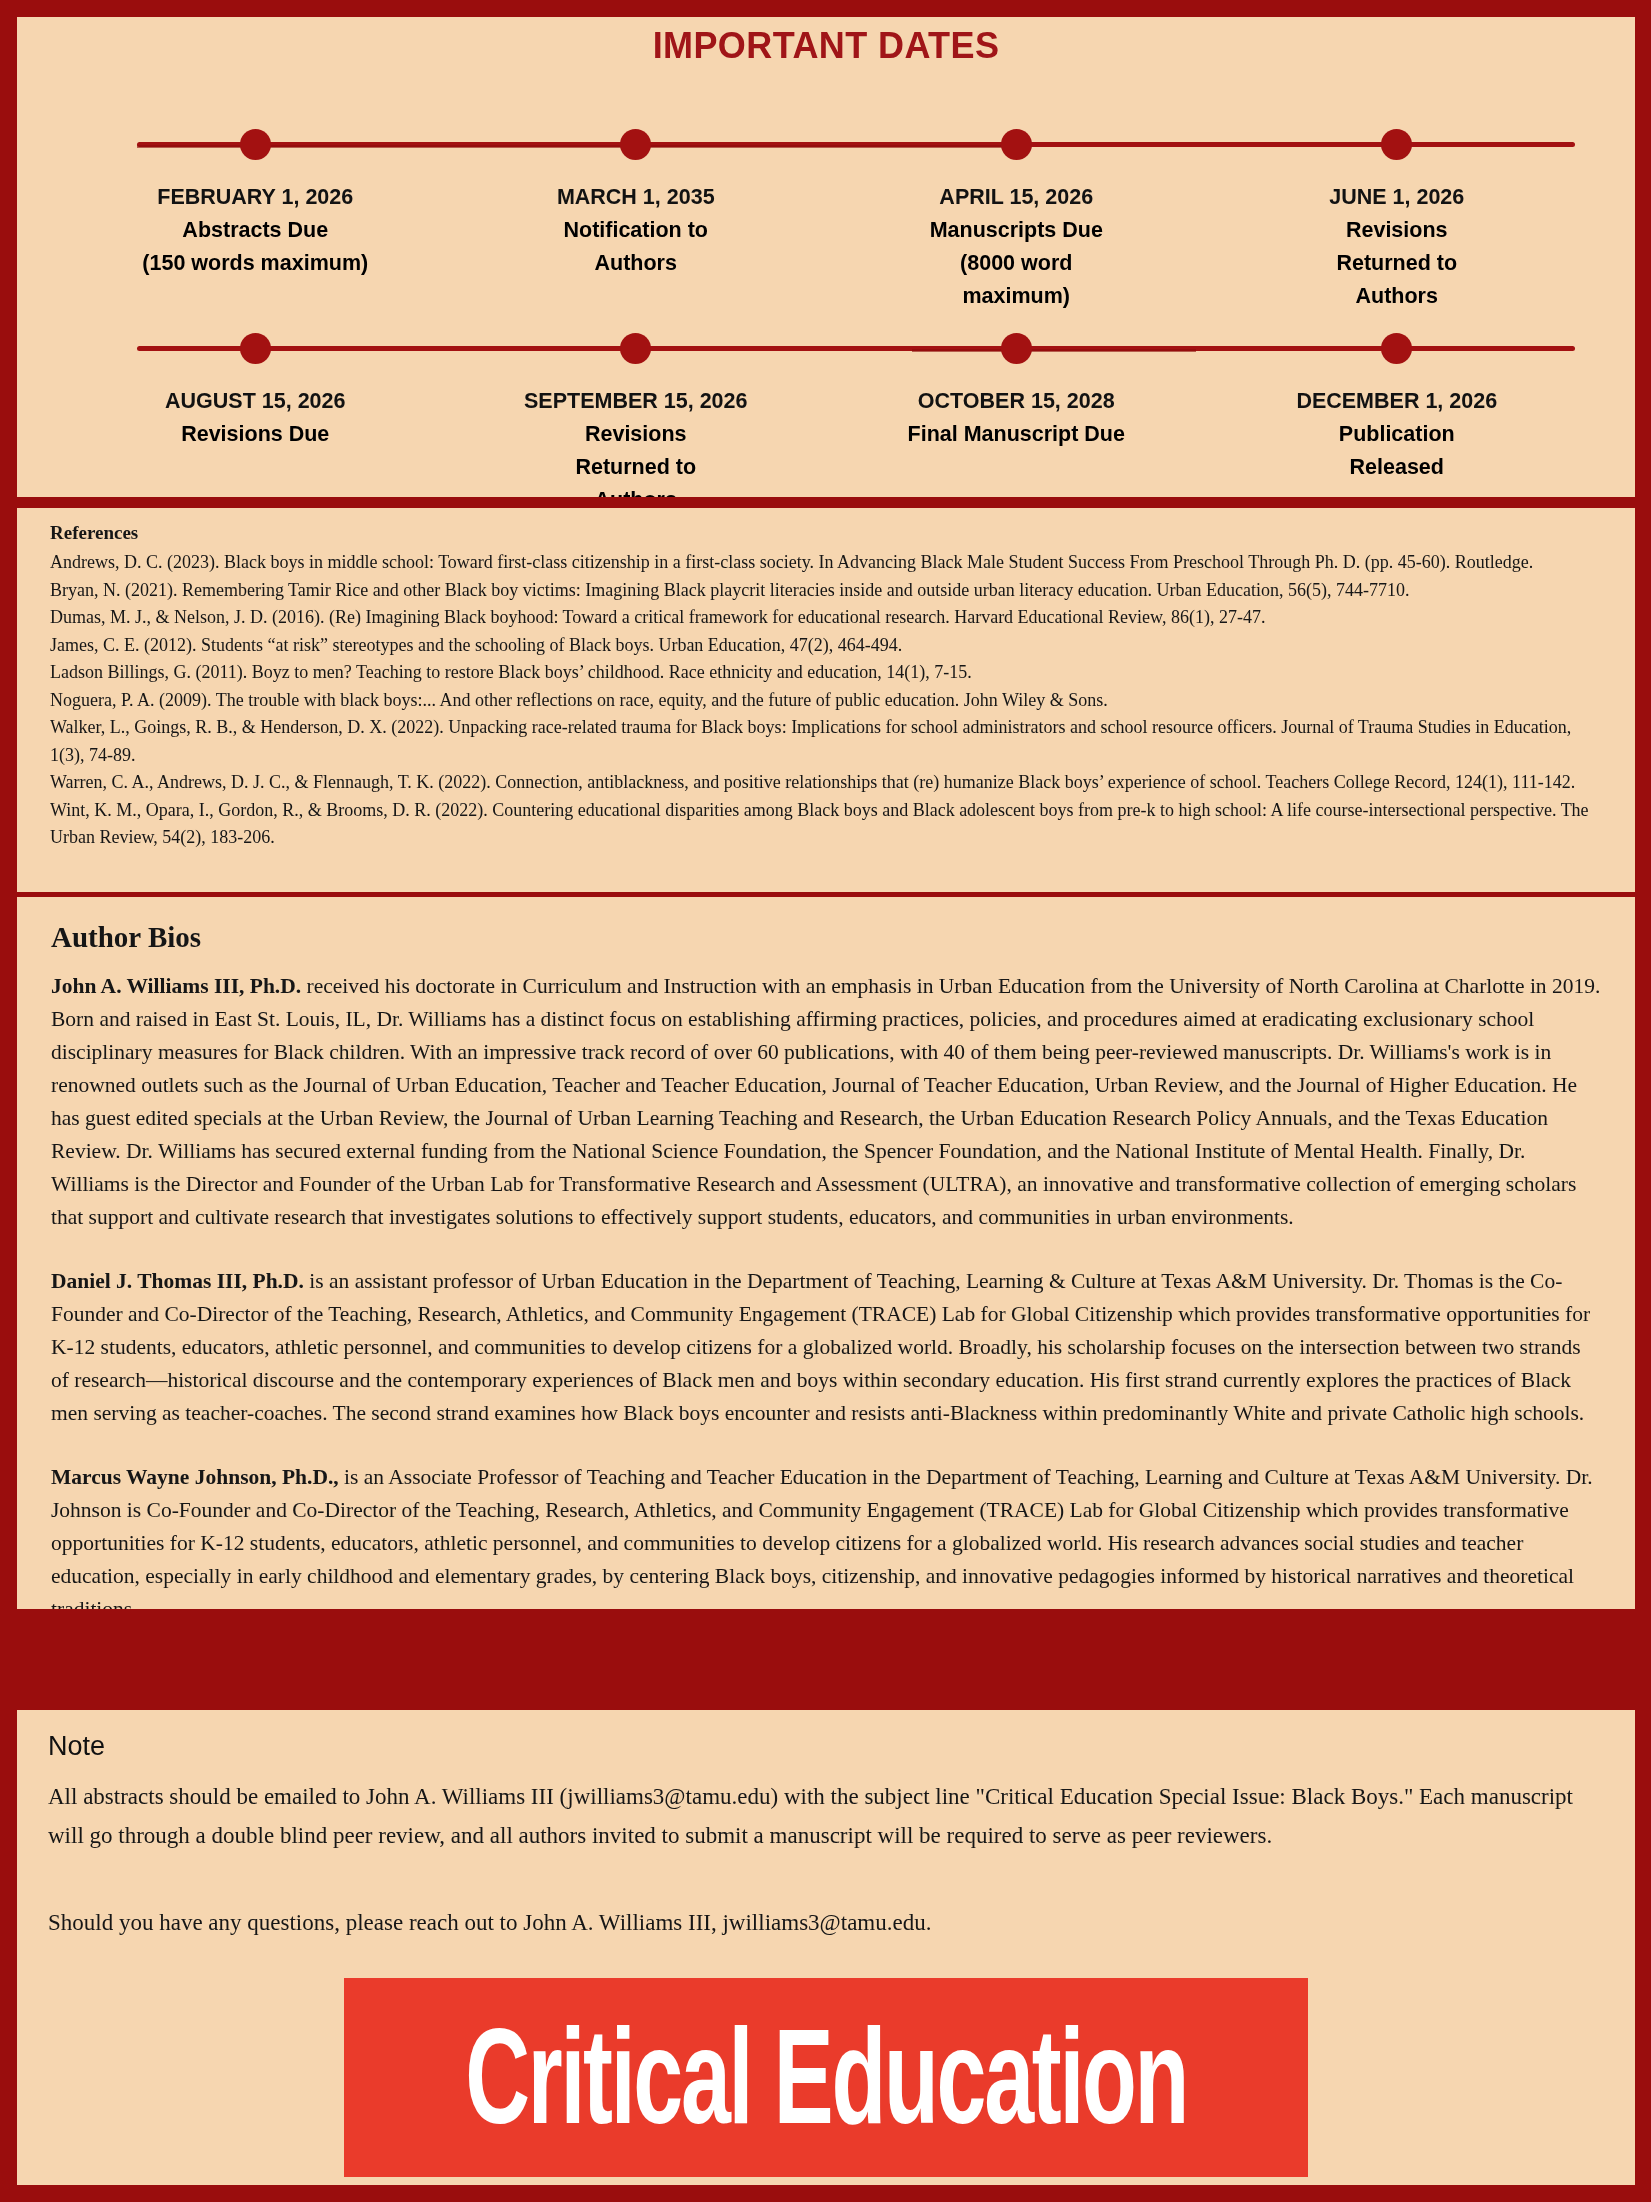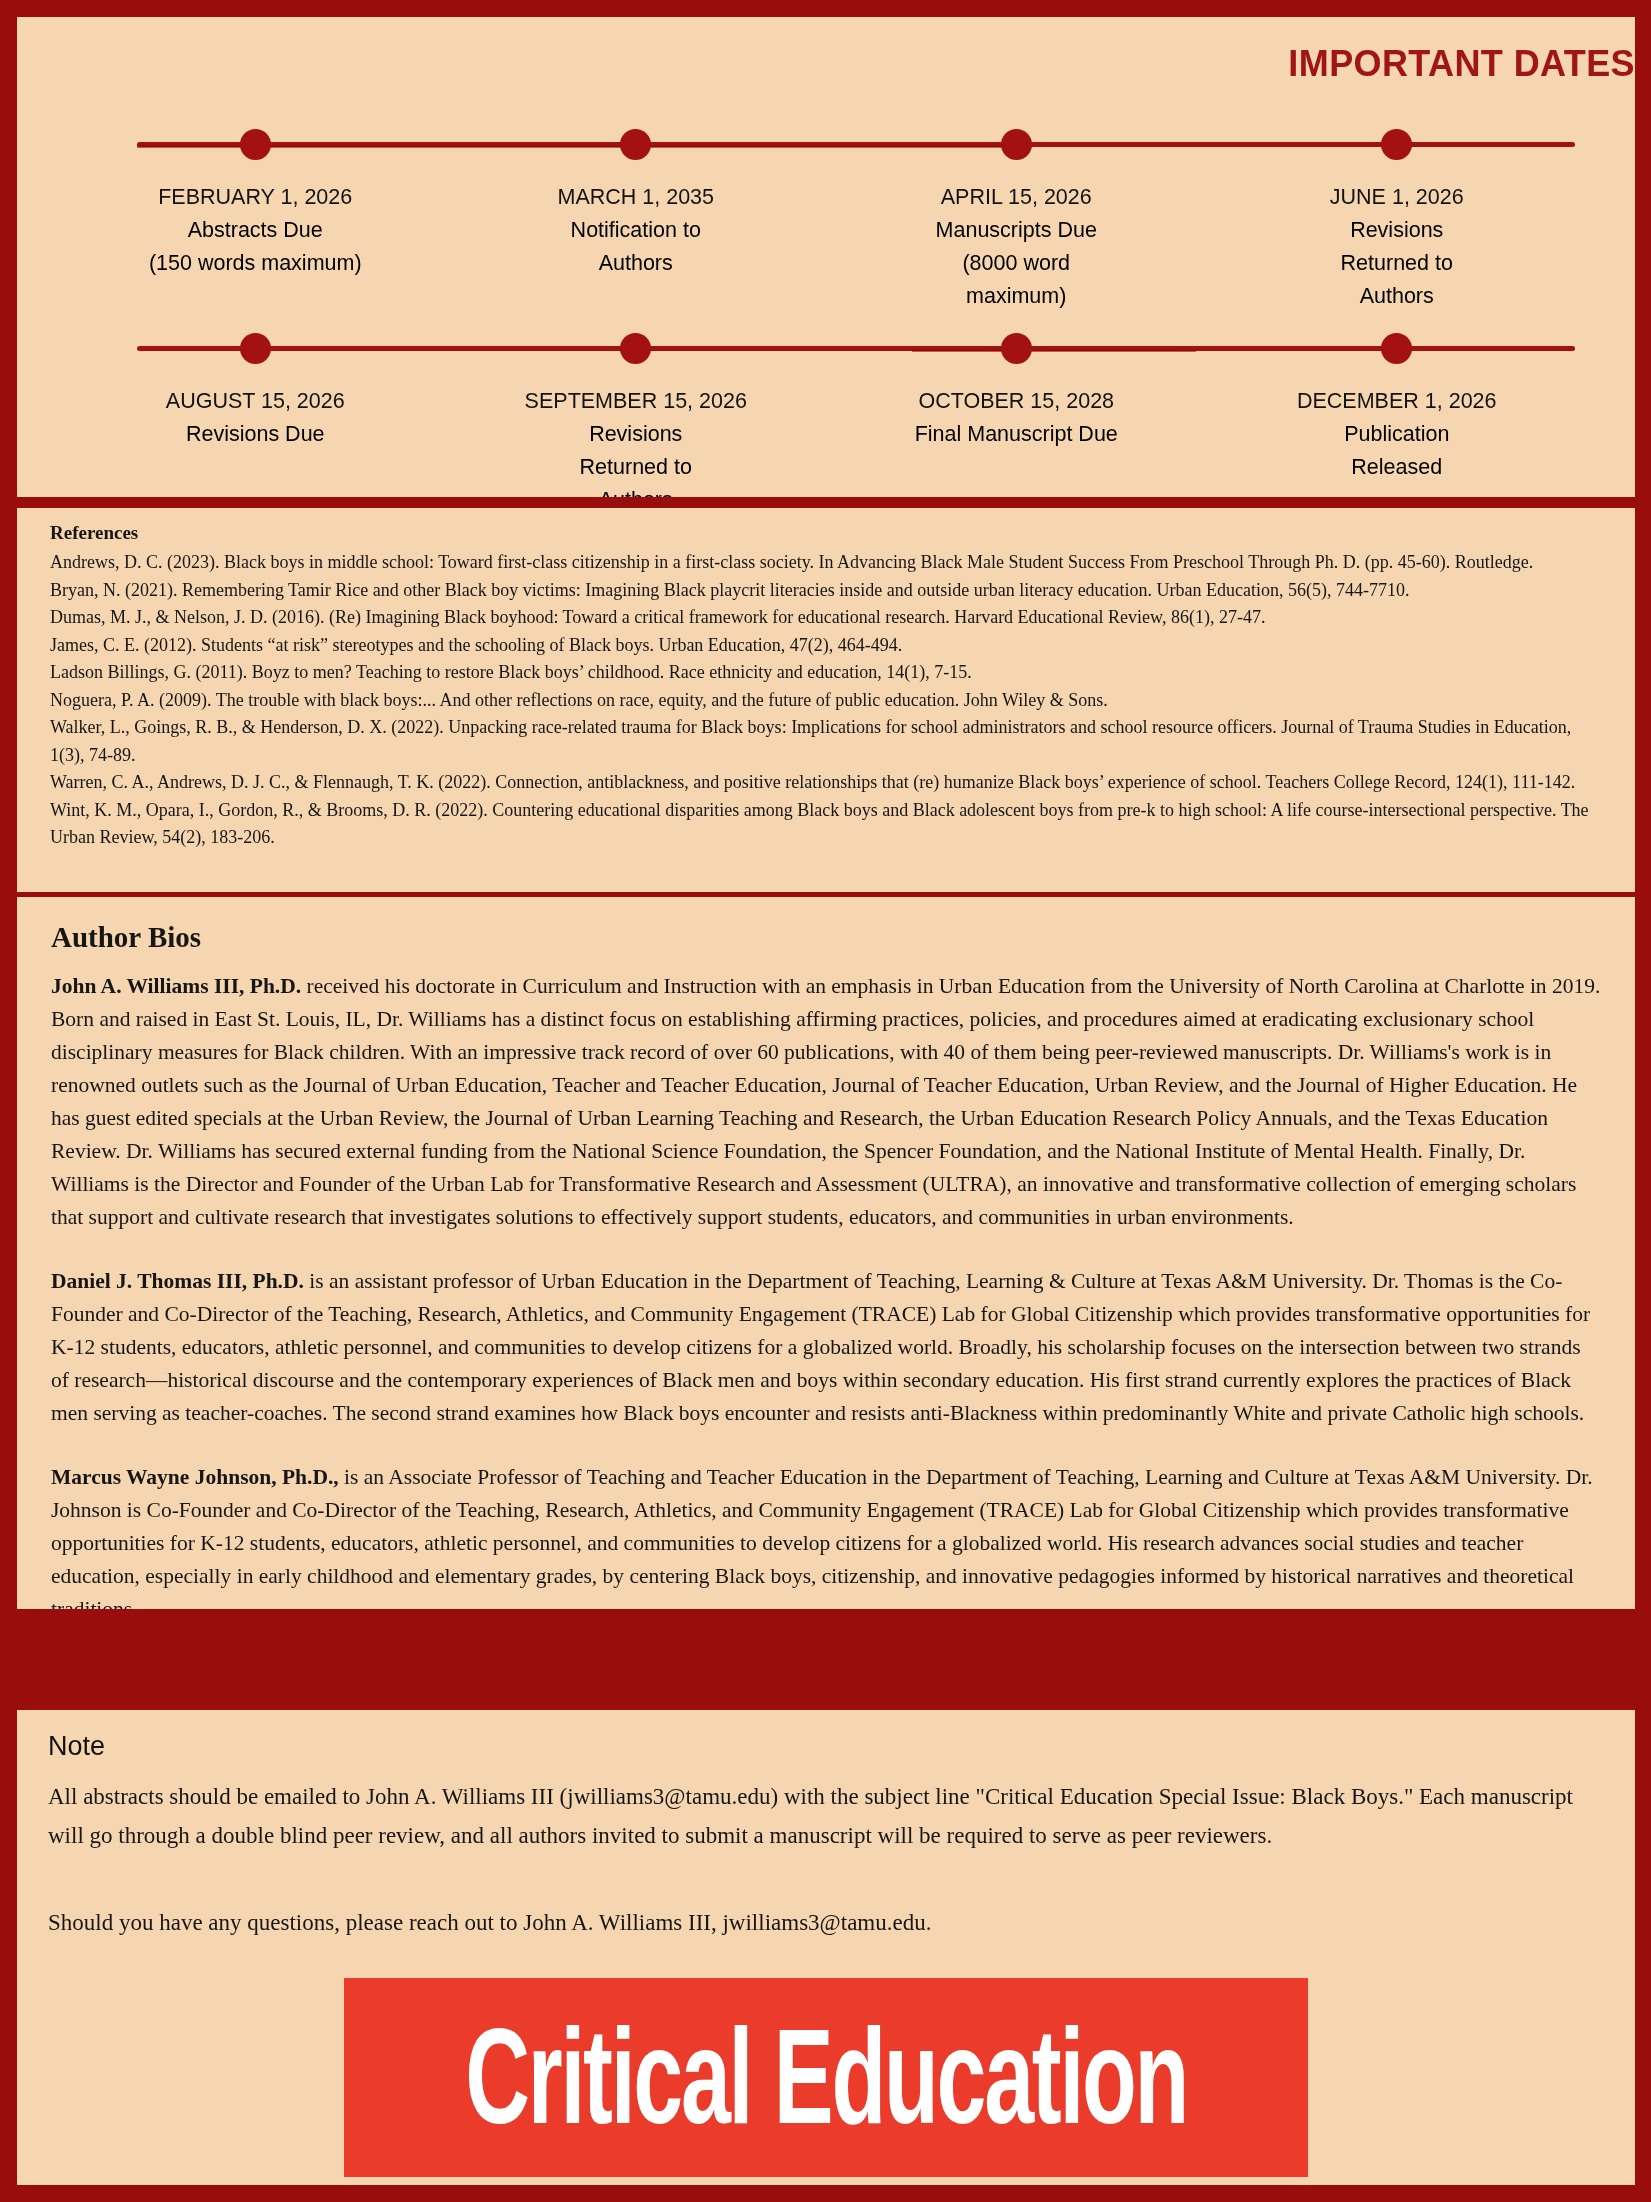--- a/index.html
+++ b/index.html
@@ -13,29 +13,29 @@
   }
   .panel{
     position:absolute;left:17px;width:1618px;
     background:#f6d6b0;
     box-sizing:border-box;
     overflow:hidden;
   }
   
   #p1{top:17px;height:480px;}
   .title{
-    text-align:right;
-    margin-top:26px;
+    text-align:center;
+    margin-top:8px;
     font-family:"Liberation Sans", sans-serif;
     font-weight:700;
     font-size:36px;
     letter-spacing:0.4px;
     color:#a01518;
   }
-  .t-row{position:absolute;left:0;right:0;}
+  .t-row{position:absolute;left:0;right:0;font-weight:bold;}
   #row1{top:125px;}
   #row2{top:329px;}
   .t-line{
     position:absolute;left:120px;right:60px;top:0;height:5.2px;
     background:#a31111;border-radius:2.6px;
   }
   .t-line-dark{
     position:absolute;left:120px;width:55%;top:2.6px;height:3.4px;
     background:#8c0b0b;opacity:.6;
   }

